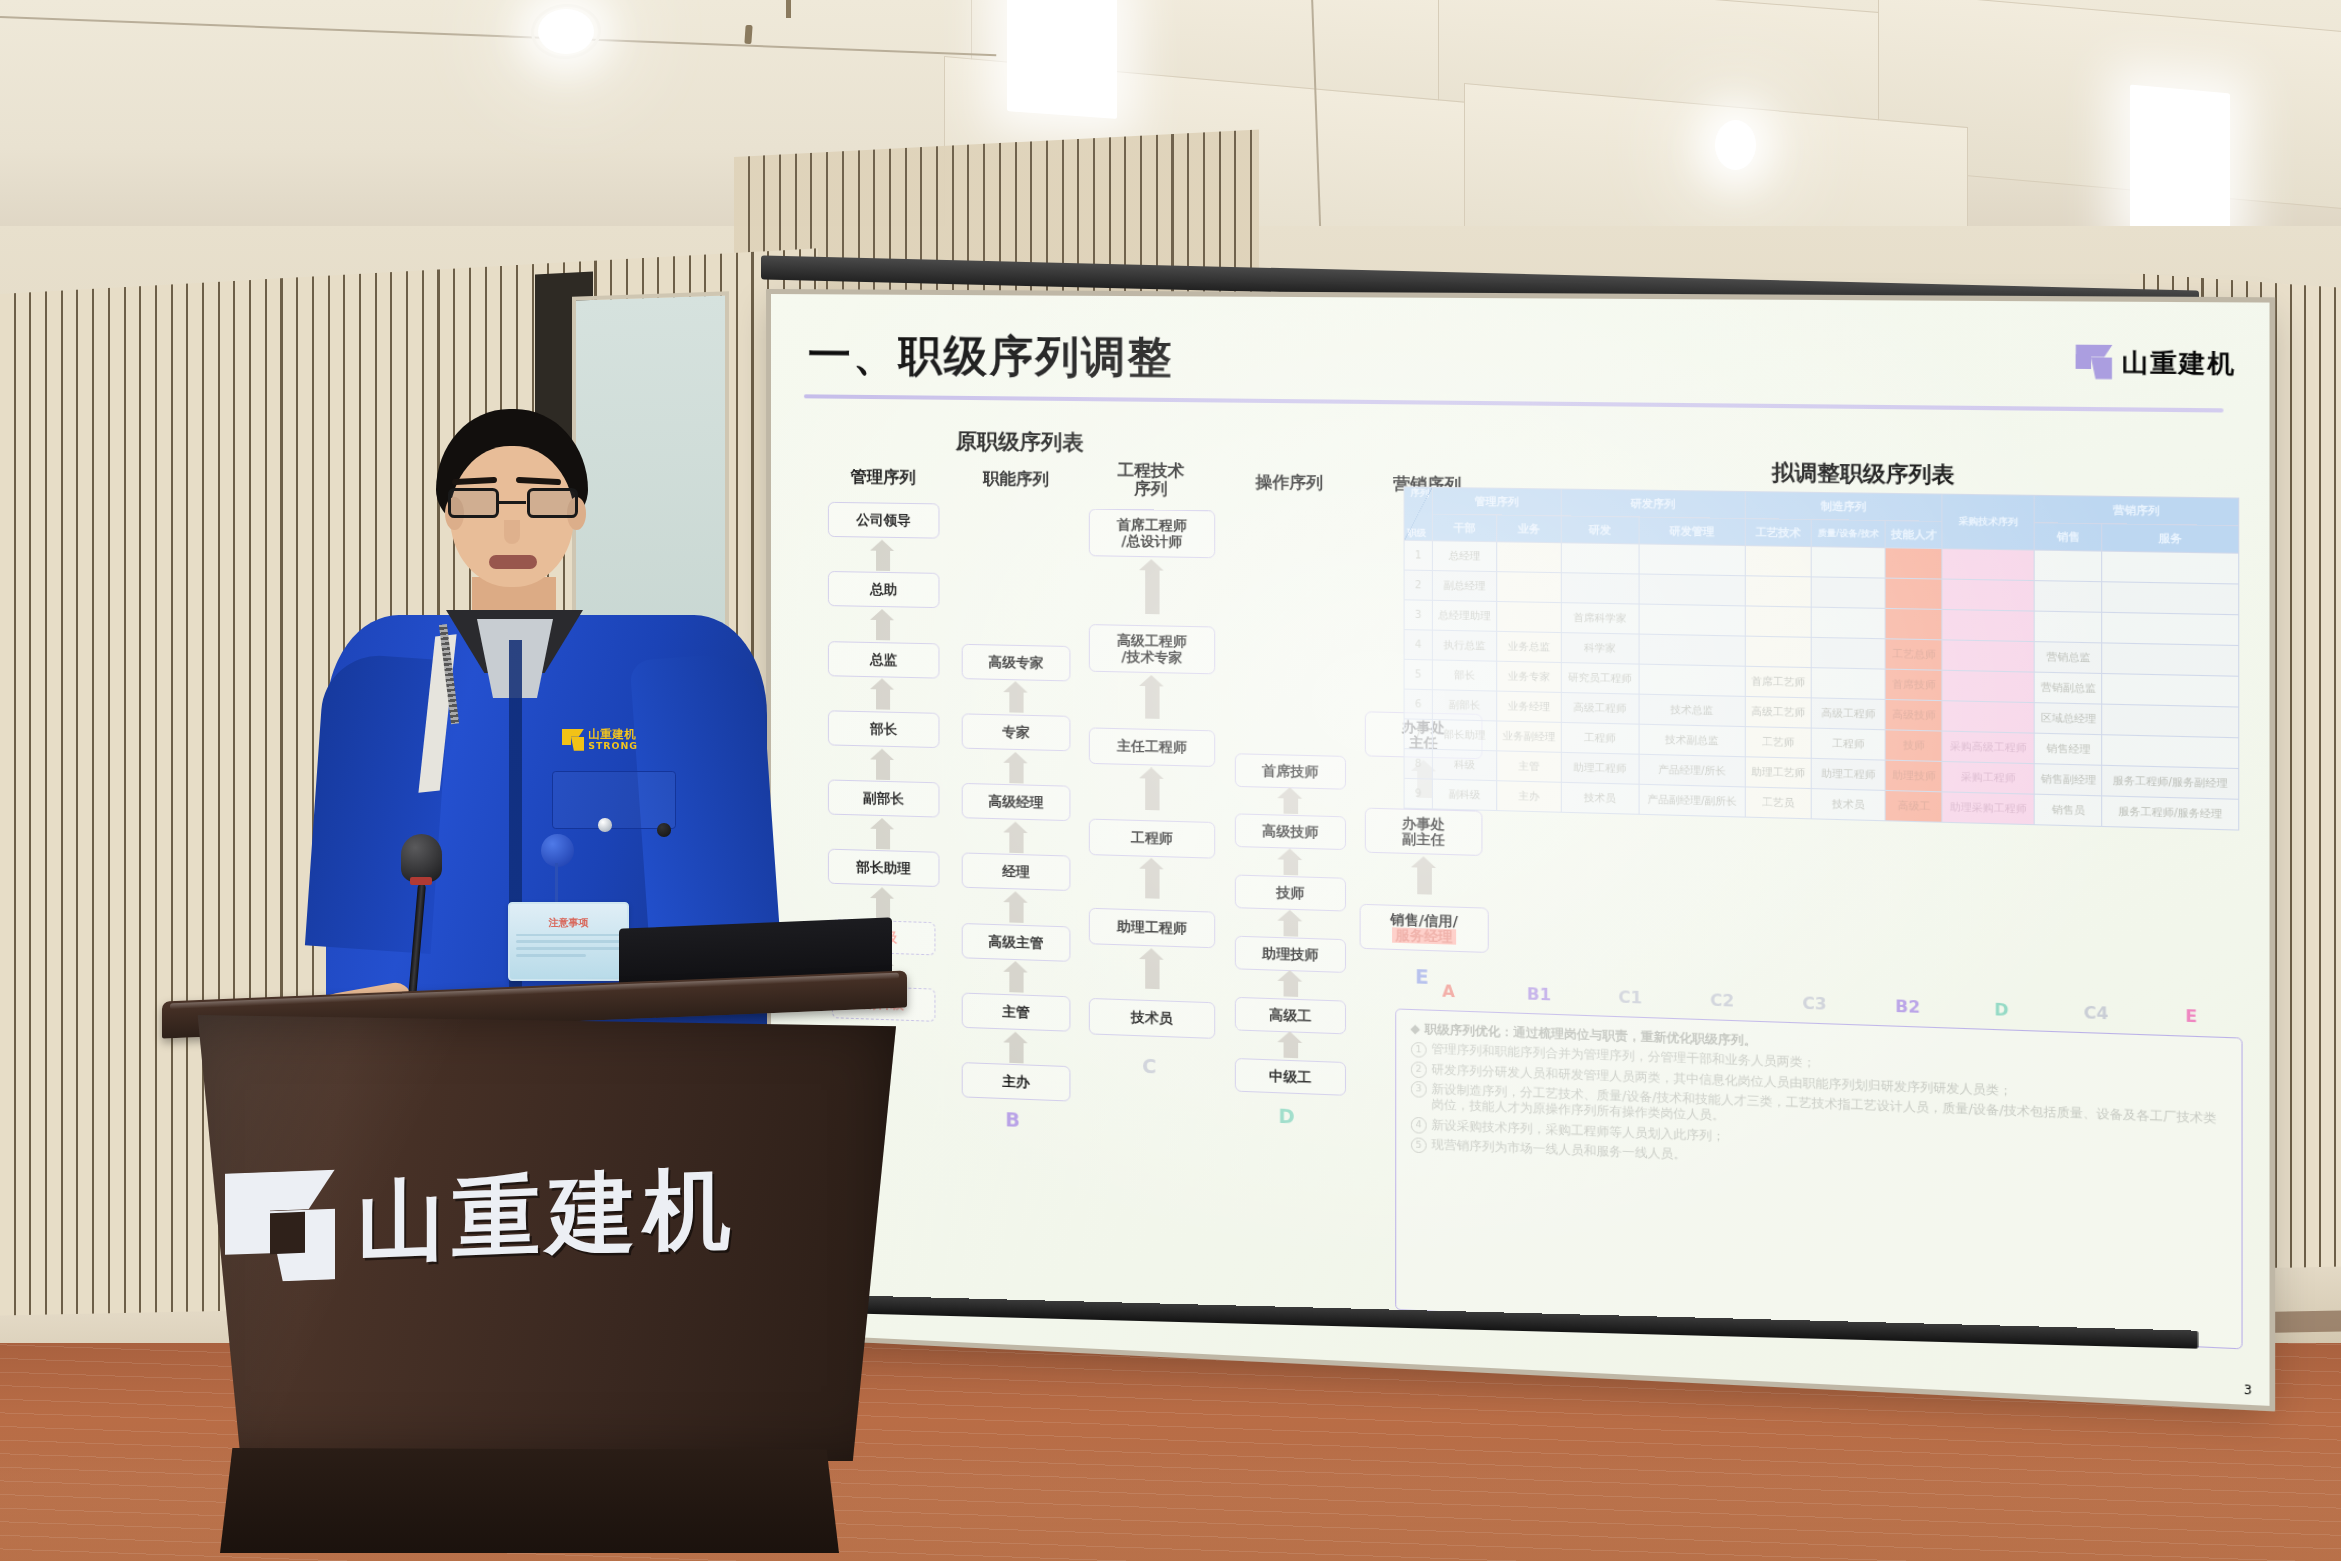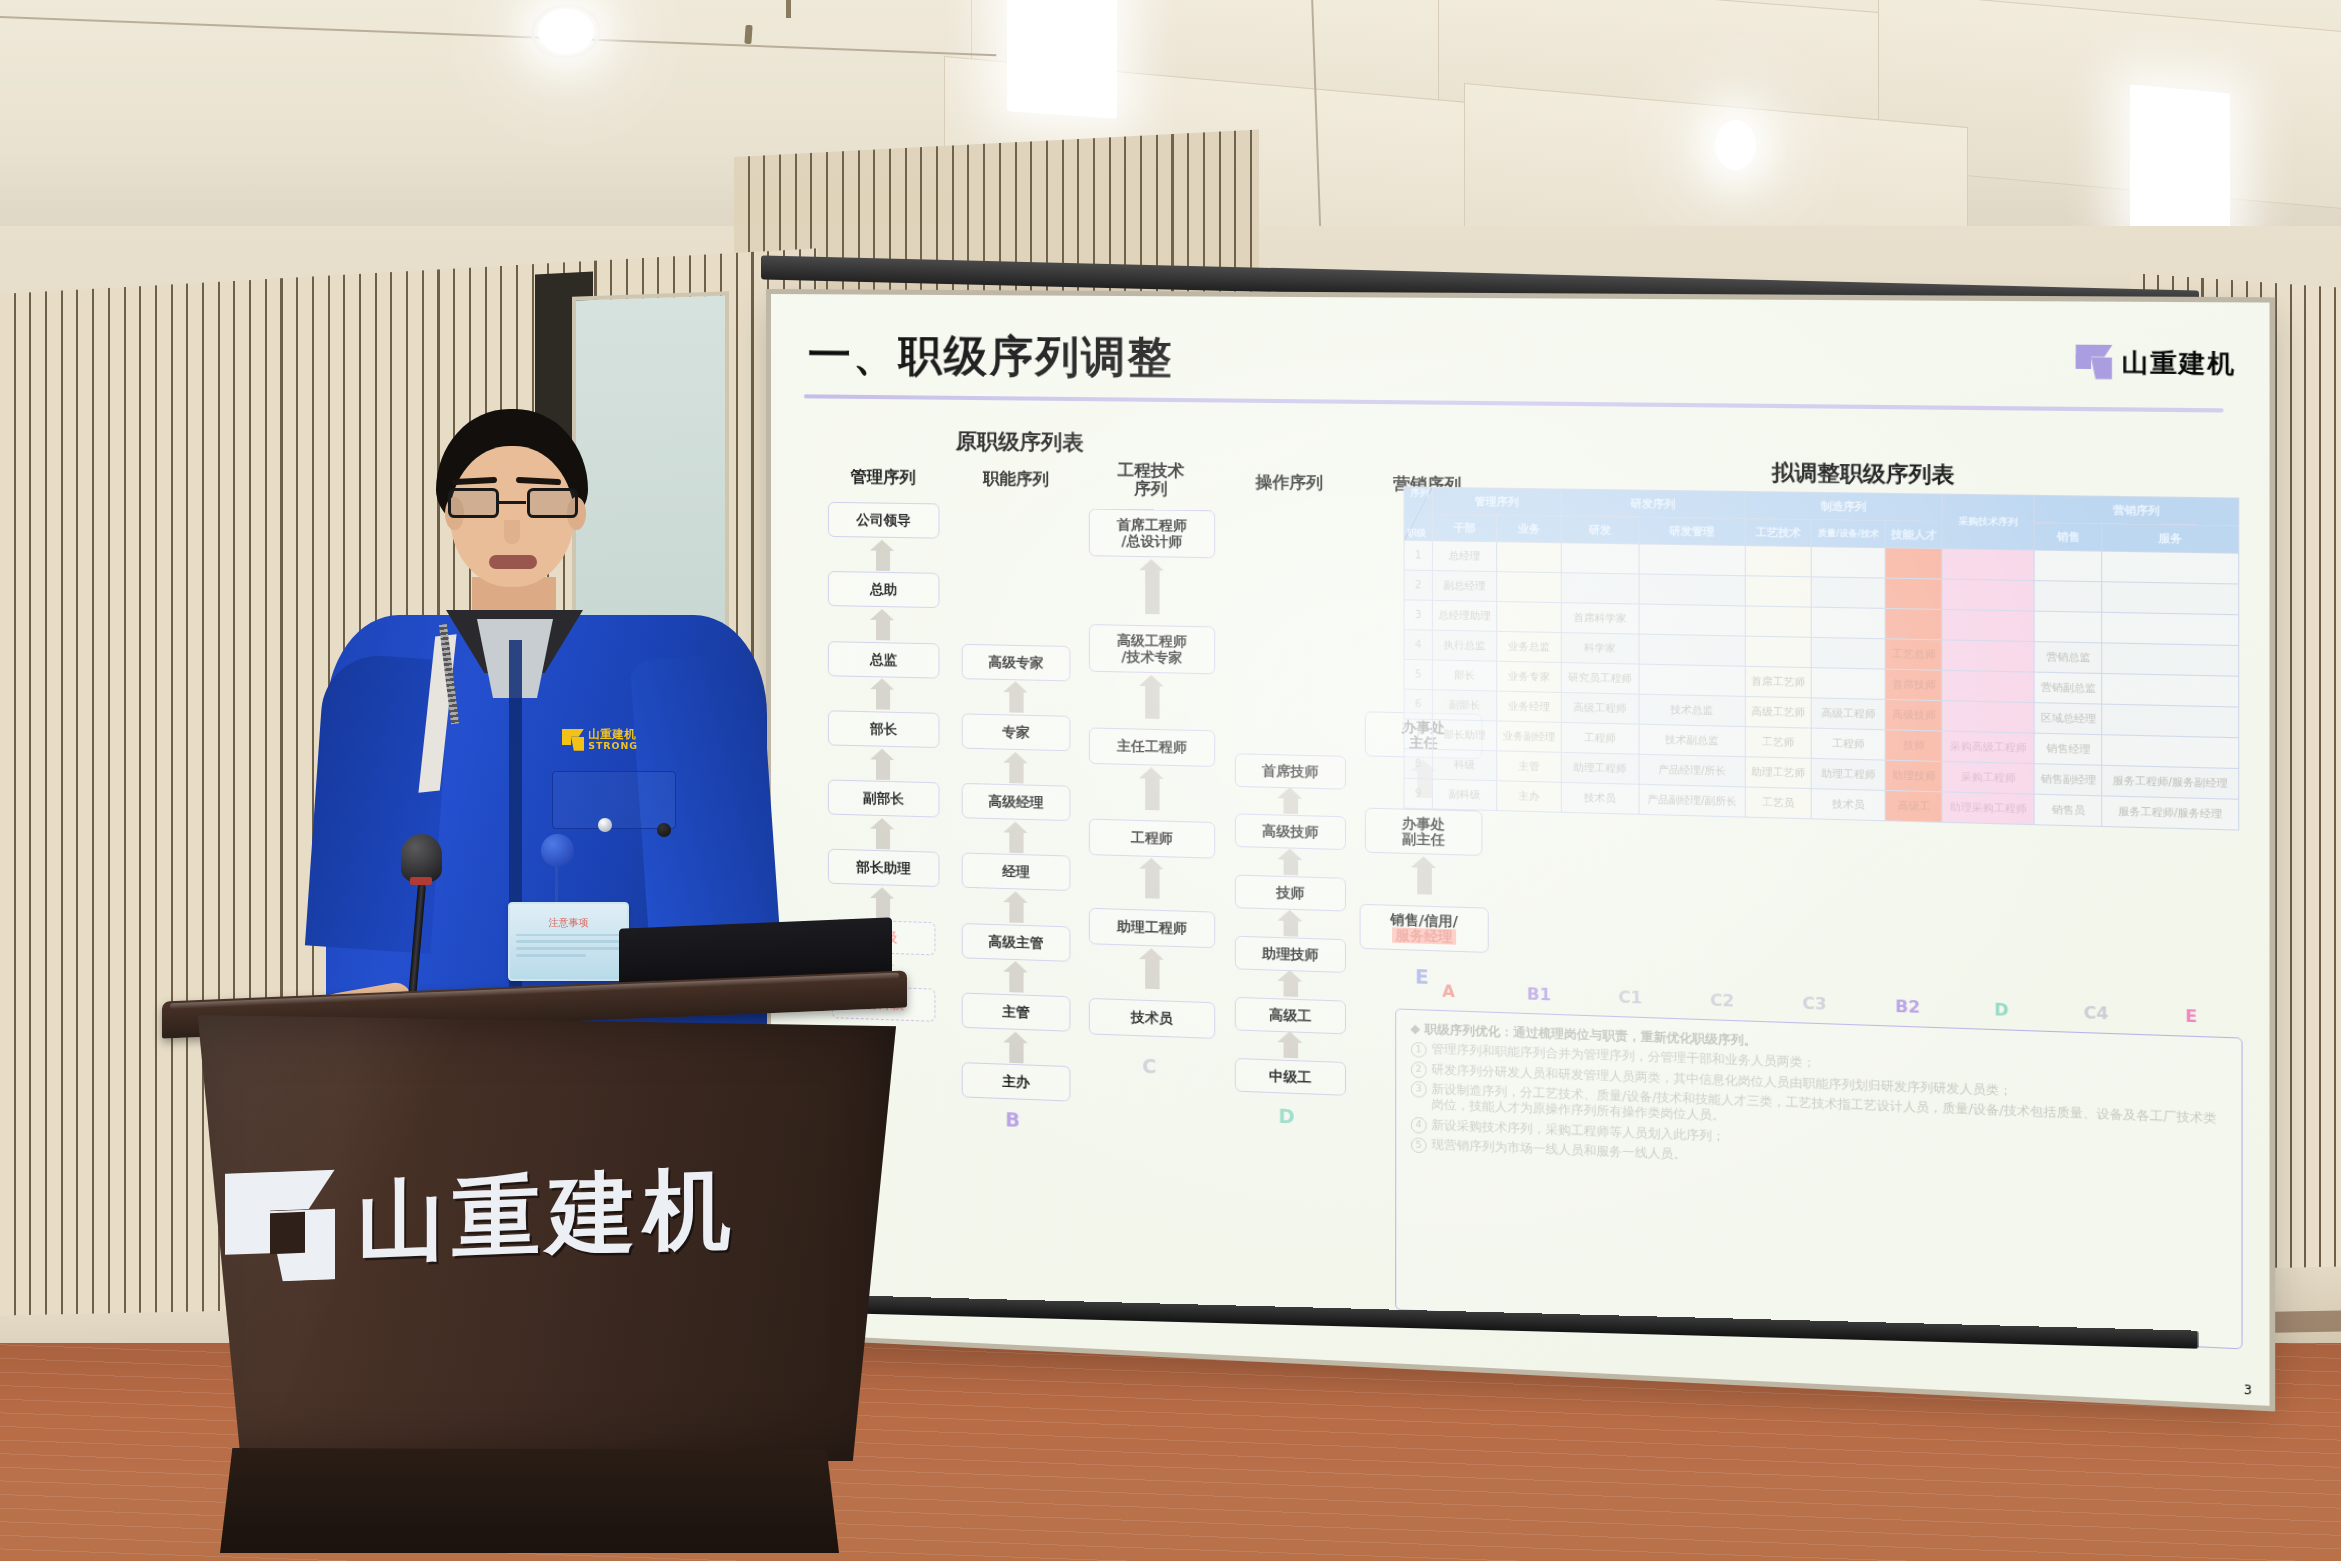--- a/index.html
+++ b/index.html
@@ -188,21 +188,21 @@
   .p-chestlogo .mk i.c{left:9px;top:7.9px;width:13px;height:14px;clip-path:polygon(0 0,100% 0,100% 100%,22% 100%);}
   .p-chestlogo .tx{display:flex;flex-direction:column;line-height:1;}
   .p-chestlogo .cn{font-size:11.5px;font-weight:bold;color:#f3c41d;letter-spacing:0.5px;}
   .p-chestlogo .en{font-size:9.4px;font-weight:bold;color:#f3c41d;letter-spacing:1px;}
   .p-badgereel{position:absolute;left:226px;top:425px;width:33px;height:33px;border-radius:50%;
      background:radial-gradient(circle at 35% 30%,#4f7ae8,#1939a8);}
   .p-badgestring{position:absolute;left:240px;top:454px;width:3.1px;height:42px;background:#2b4fb5;}
   .p-badge{position:absolute;left:193px;top:493px;width:121px;height:79px;
      background:linear-gradient(180deg,#dfeef6,#b9dbe9);border:2.1px solid #cfe6f0;border-radius:4.2px;
      box-shadow:0 2.1px 5.2px rgba(0,0,0,.18);overflow:hidden;}
-  .p-badge .bt{margin-top:11.5px;text-align:center;font-size:10px;font-weight:normal;color:#d86a5e;}
+  .p-badge .bt{margin-top:11.5px;text-align:center;font-size:10px;font-weight:bold;color:#d86a5e;}
   .p-badge .bl{margin:4.2px 6.3px 0;height:2.6px;background:#9bc3d6;opacity:.55;border-radius:1.6px;}
   .p-hand{position:absolute;left:-5.2px;top:580px;width:105px;height:68px;background:#e6b994;
      border-radius:31.5px 15.7px 15.7px 37px;transform:rotate(-10deg);}
 
   
   #mic{position:absolute;left:388px;top:834px;width:73px;height:294px;z-index:40;}
   .mic-head{position:absolute;left:12.6px;top:0;width:41px;height:48px;
      background:radial-gradient(circle at 35% 28%,#5a5a5c,#18181a);border-radius:21px 21px 13.6px 13.6px;}
   .mic-ring{position:absolute;left:22px;top:43px;width:22px;height:8.4px;background:#b03a34;border-radius:2.1px;}
   .mic-neck{position:absolute;left:30px;top:50px;width:8.4px;height:247px;

